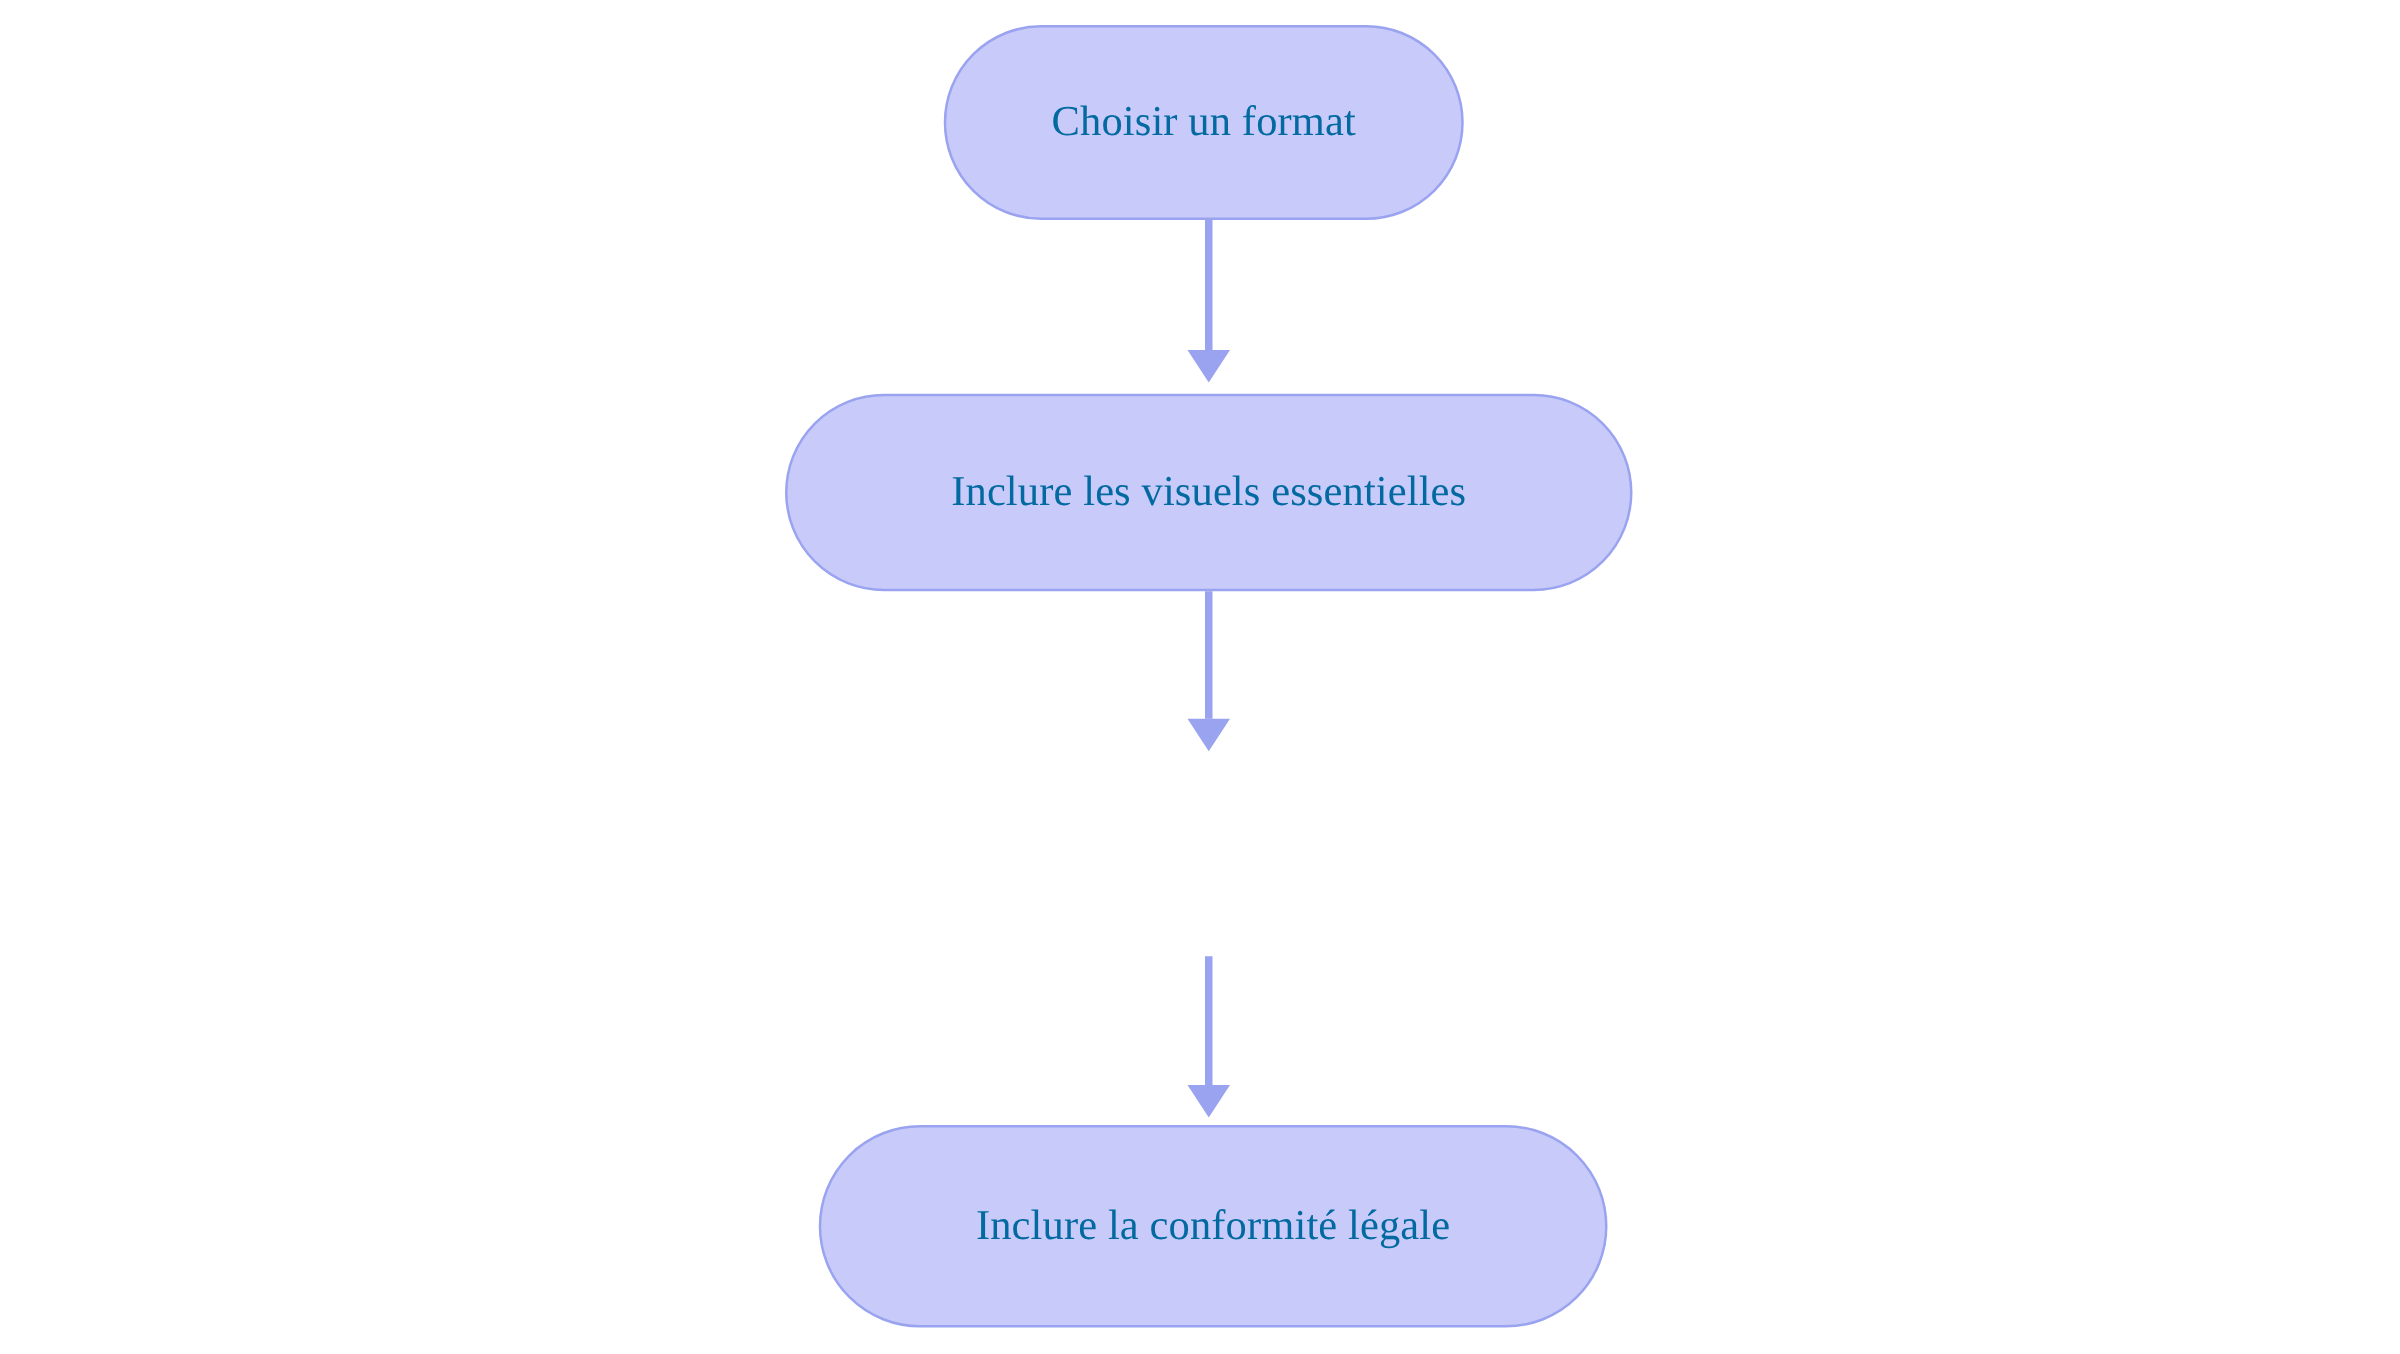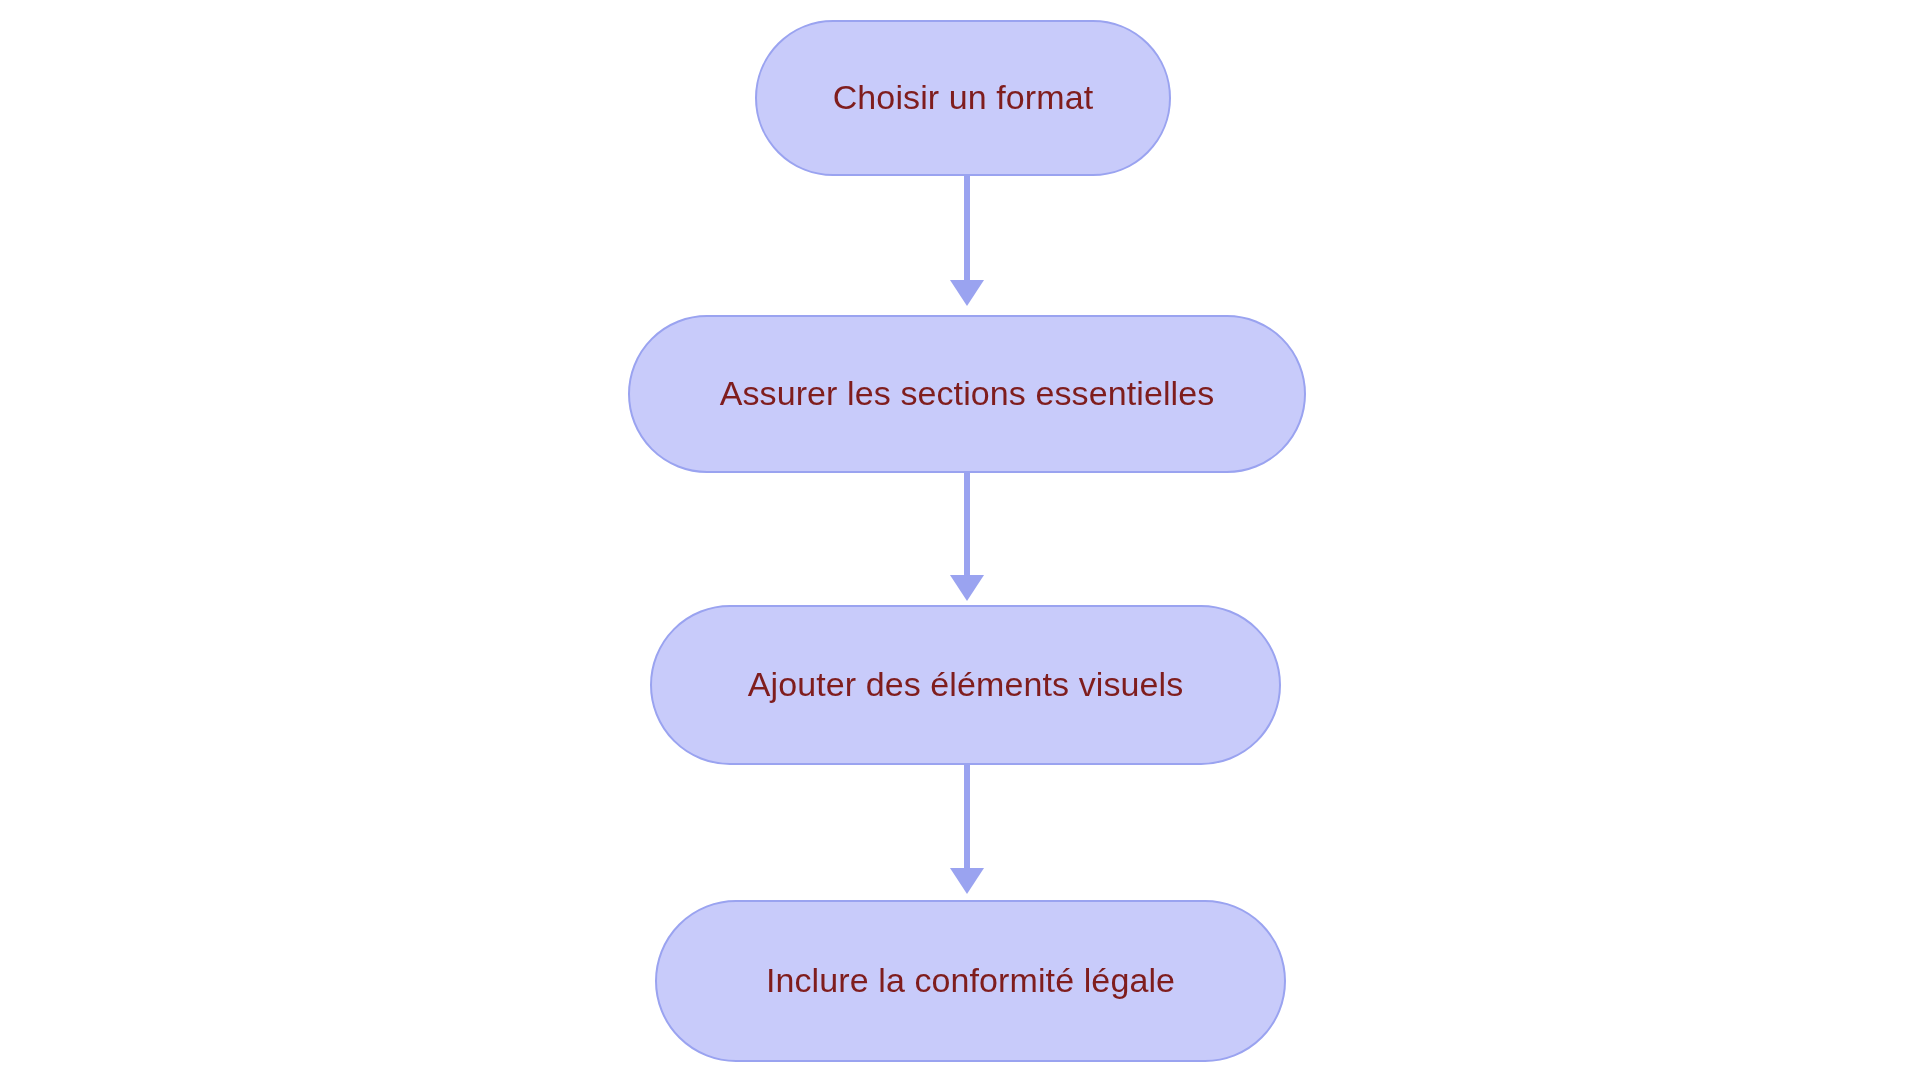--- a/index.html
+++ b/index.html
@@ -33,24 +33,24 @@
     font-family: "Liberation Sans", sans-serif;
     font-weight: 400;
     font-size: 34px;
     line-height: 1.1;
     letter-spacing: 0.1px;
     white-space: nowrap;
     text-align: center;
   }
 
   .node-label {
-    color: #7f1d1d;
+    color: #0369a1;
     font-size: 34px;
     font-weight: 400;
-    font-family: Liberation Sans, sans-serif;
+    font-family: Liberation Serif, serif;
   }
 
   
   #node-0 {
     position: absolute;
     left: 755px;
     top: 20px;
     width: 416px;
     height: 156px;
   }
@@ -123,24 +123,21 @@
 
     <div class="edge-line" id="edge-line-2"></div>
     <div class="edge-head" id="edge-head-2"></div>
   </div>
 
   <div class="node" id="node-0">
     <span class="node-label">Choisir un format</span>
   </div>
 
   <div class="node" id="node-1">
-    <span class="node-label">Assurer les sections essentielles</span>
+    <span class="node-label">Inclure les visuels essentielles</span>
   </div>
 
-  <div class="node" id="node-2">
-    <span class="node-label">Ajouter des éléments visuels</span>
-  </div>
 
   <div class="node" id="node-3">
     <span class="node-label">Inclure la conformité légale</span>
   </div>
 
 </div>
 
 </body></html>

